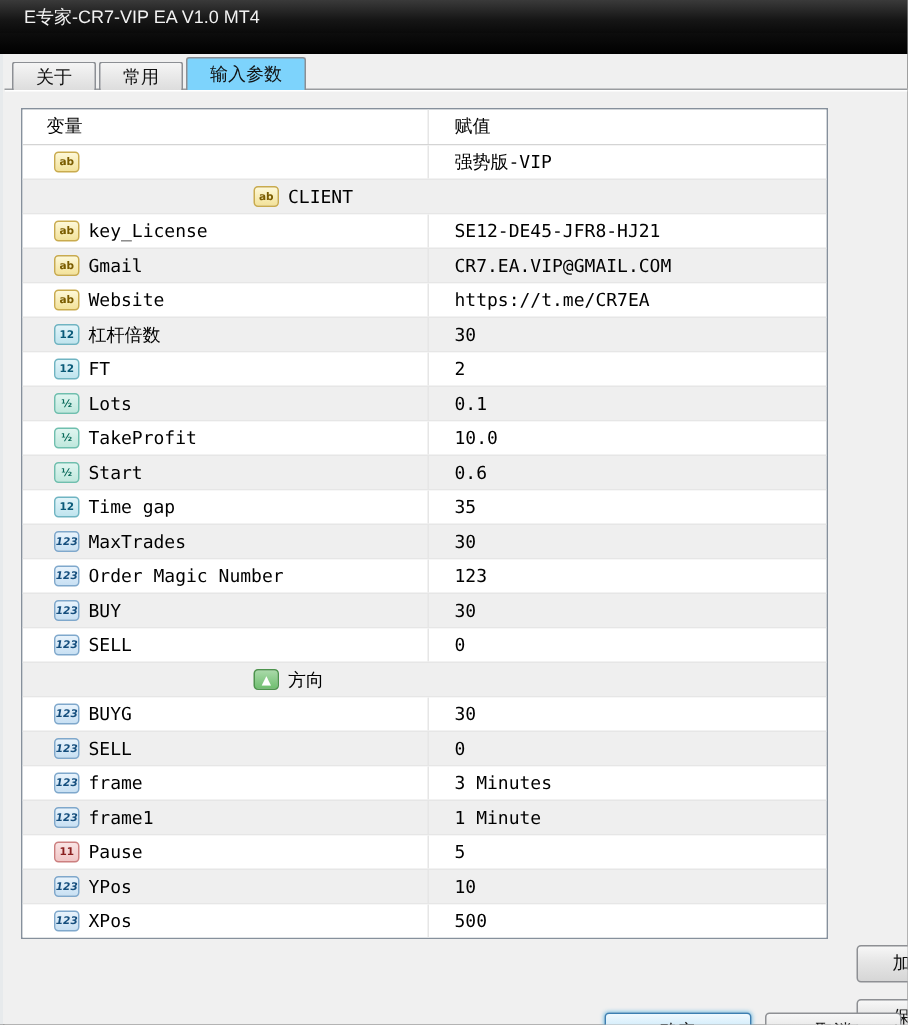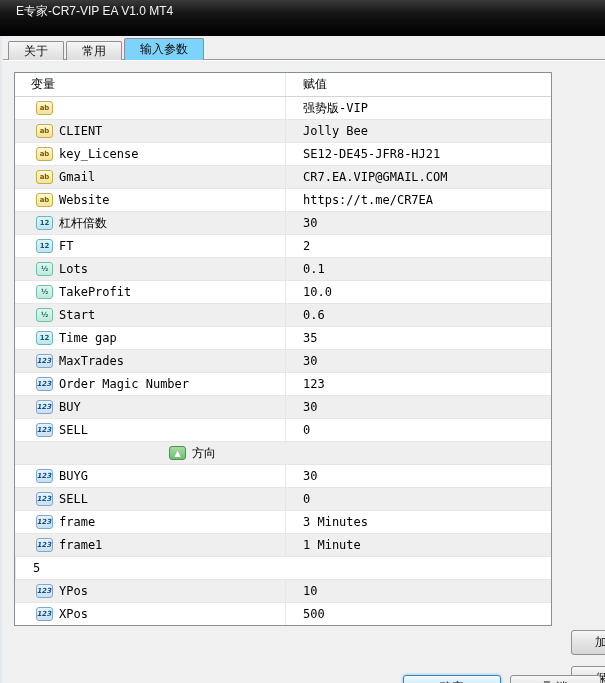--- a/index.html
+++ b/index.html
@@ -95,21 +95,20 @@
                 <span class="icon ic-str">ab</span>
                 <span class="lbl"></span>
               </div>
               <div class="cell-value">强势版-VIP</div>
             </div>
             <div class="prow alt">
               <div class="cell-label">
                 <span class="icon ic-str">ab</span>
                 <span class="lbl">CLIENT</span>
               </div>
-              <div class="cell-value">Jolly Bee</div>
             </div>
             <div class="prow">
               <div class="cell-label">
                 <span class="icon ic-str">ab</span>
                 <span class="lbl">key_License</span>
               </div>
               <div class="cell-value">SE12-DE45-JFR8-HJ21</div>
             </div>
             <div class="prow alt">
               <div class="cell-label">
@@ -223,20 +222,24 @@
               <div class="cell-value">3 Minutes</div>
             </div>
             <div class="prow alt">
               <div class="cell-label">
                 <span class="icon ic-int">123</span>
                 <span class="lbl">frame1</span>
               </div>
               <div class="cell-value">1 Minute</div>
             </div>
             <div class="prow">
+              <div class="cell-label">
+                <span class="icon ic-red">11</span>
+                <span class="lbl">Pause</span>
+              </div>
               <div class="cell-value">5</div>
             </div>
             <div class="prow alt">
               <div class="cell-label">
                 <span class="icon ic-int">123</span>
                 <span class="lbl">YPos</span>
               </div>
               <div class="cell-value">10</div>
             </div>
             <div class="prow">

